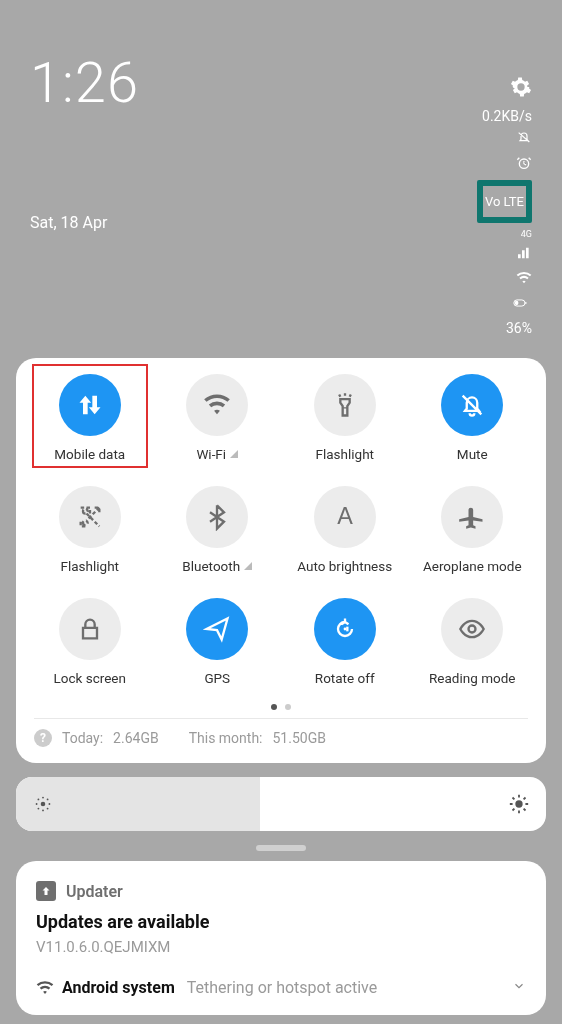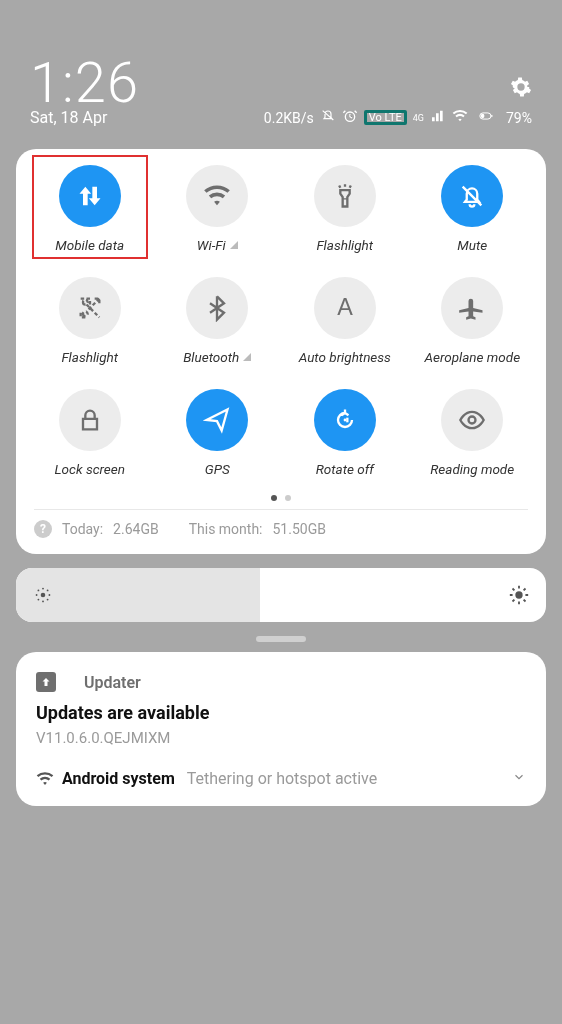--- a/index.html
+++ b/index.html
@@ -31,23 +31,24 @@
       color: #fff;
     }
     .date-row {
       display: flex;
       justify-content: space-between;
       align-items: center;
       font-size: 16px;
     }
     .status-icons {
       display: flex;
-      align-items: center;
+      align-items: flex-end;
       gap: 6px;
       font-size: 14px;
+      flex-direction: column;
     }
     .status-icons svg { width: 16px; height: 16px; }
     .battery-text { margin-left: 2px; }
     .panel {
       margin: 12px 16px 0 16px;
       background: #fff;
       border-radius: 20px;
       padding: 16px 10px 12px 10px;
     }
     .tiles {
@@ -86,21 +87,20 @@
     }
     .circle svg { width: 28px; height: 28px; }
     .tile-label {
       font-size: 13.5px;
       color: #333;
       text-align: center;
       white-space: nowrap;
       display: flex;
       align-items: center;
       gap: 4px;
-      font-style: italic;
     }
     .sig-tri {
       width: 0; height: 0;
       border-left: 8px solid transparent;
       border-bottom: 8px solid #bbb;
       display: inline-block;
     }
     .pager {
       display: flex;
       justify-content: center;
@@ -144,21 +144,21 @@
       width: 50px; height: 6px; border-radius: 4px; background: #d0d0d0;
       margin: 14px auto 0 auto;
     }
     .notif-card {
       margin: 10px 16px 0 16px;
       background: #fff;
       border-radius: 20px;
       padding: 20px 20px 18px 20px;
     }
     .notif-head {
-      display: flex; align-items: center; gap: 28px;
+      display: flex; align-items: center; gap: 10px;
       color: #6f6f6f; font-size: 16px; font-weight: 600;
       margin-bottom: 10px;
     }
     .up-badge {
       width: 20px; height: 20px; background: #6f6f6f; border-radius: 3px;
       display: flex; align-items: center; justify-content: center; color: #fff;
     }
     .up-badge svg { width: 12px; height: 12px; }
     .notif-title { font-size: 18px; font-weight: 700; color: #111; margin-bottom: 6px; }
     .notif-sub { font-size: 15px; color: #9a9a9a; margin-bottom: 22px; }
@@ -272,32 +272,32 @@
   <div class="date-row">
     <span>Sat, 18 Apr</span>
     <span class="status-icons">
       <span>0.2KB/s</span>
       <span><svg viewBox="0 0 24 24">
             <use href="#i-mutebell"></use>
           </svg></span>
       <span><svg viewBox="0 0 24 24">
             <use href="#i-alarm"></use>
           </svg></span>
-      <span style="border:3px solid #0f766e;border-radius:2px;font-size:11px;line-height:7px;padding:1px 2px;text-align:center">Vo LTE</span>
+      <span style="border:6px solid #0f766e;border-radius:2px;font-size:13px;line-height:7px;padding:12px 2px;text-align:center">Vo LTE</span>
       <span style="font-size:9px">4G</span>
       <span><svg viewBox="0 0 24 24">
             <use href="#i-sig"></use>
           </svg></span>
       <span><svg viewBox="0 0 24 24">
             <use href="#i-wifi"></use>
           </svg></span>
       <span><svg viewBox="0 0 24 26" style="width:24px">
             <use href="#i-batt"></use>
           </svg></span>
-      <span class="battery-text">79%</span>
+      <span class="battery-text">36%</span>
     </span>
   </div>
 </div>
 
 <div class="panel">
   <div class="tiles" id="tiles">
       <div class="tile">
         <div class="tile-highlight"></div>
         <div class="circle active">
           <svg viewBox="0 0 24 24">

